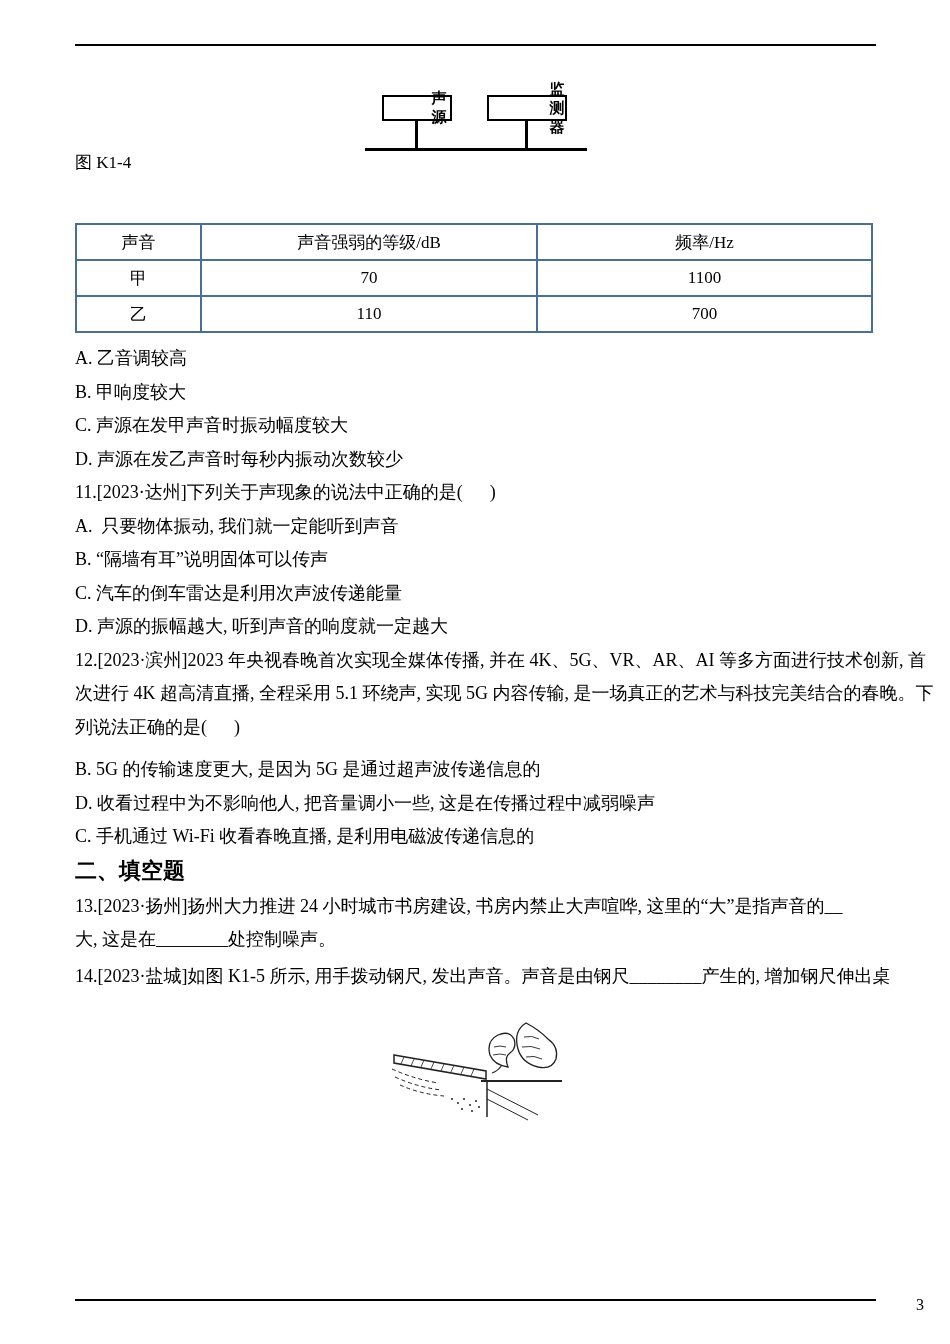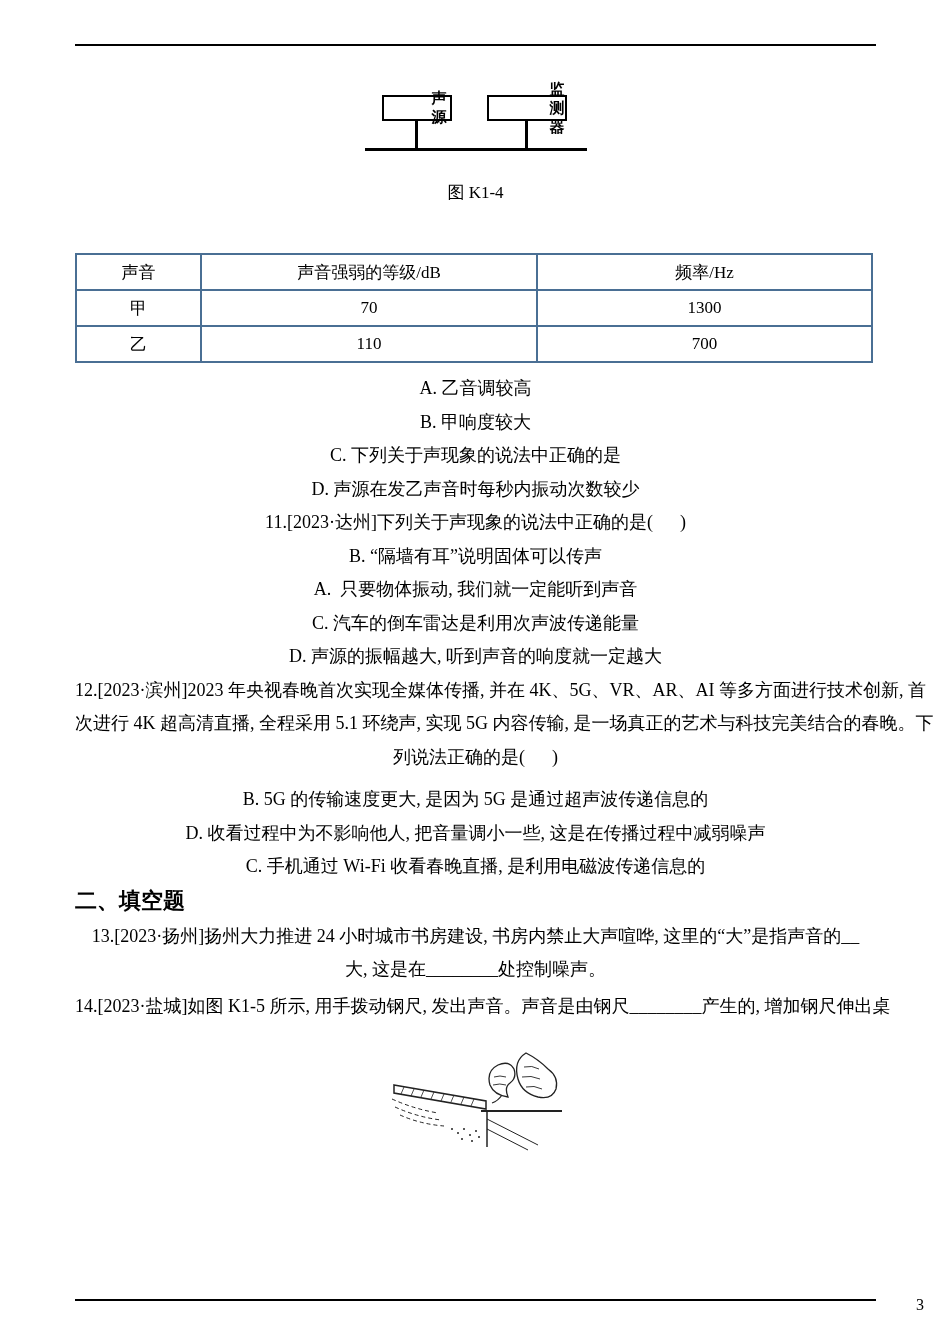--- a/index.html
+++ b/index.html
@@ -26,31 +26,31 @@
     font-family:"Liberation Sans","DejaVu Sans",sans-serif;
     background:#fff;
     padding-left:48px;
   }
   .fk-box1 { left:17px; width:70px; }
   .fk-box2 { left:122px; width:80px;text-align:right; }
   .fk-stem { position:absolute; width:3px; background:#000; top:26px; height:27px; }
   .fk-stem1 { left:50px; }
   .fk-stem2 { left:160px; }
   .fk-base { position:absolute; left:0; top:53px; width:222px; height:3px; background:#000; }
-  .fk-caption { text-align:center; margin-top:30px; font-size:17px; }
+  .fk-caption { font-size:17px; }
 
   
   .sound-table { border-collapse:collapse; width:796px; margin-top:49px; table-layout:fixed; }
   .sound-table th, .sound-table td {
     border:2px solid #4a6f94; height:36px; text-align:center;
     font-size:17px; font-weight:400; padding:4px;
   }
 
   
-  .line { font-size:18px; line-height:33.5px; white-space:pre;text-align:center; }
+  .line { font-size:18px; line-height:33.5px; white-space:pre; }
   .opts { margin-top:9px; }
   .sec-title {
     font-size:22px; font-weight:700; line-height:34px; margin-top:2px;
     font-family:Liberation Mono, monospace;
   }
   .q14-block { margin-top:3px; }
 
   
   .fig-k15 { margin-top:10px; display:flex; justify-content:center; }
 </style>
@@ -86,41 +86,41 @@
         </colgroup>
       <tbody>
           <tr>
         <th>声音</th>
         <th>声音强弱的等级/dB</th>
         <th>频率/Hz</th>
       </tr>
       <tr>
         <td>甲</td>
         <td>70</td>
-        <td>1300</td>
+        <td>1100</td>
       </tr>
       <tr>
         <td>乙</td>
         <td>110</td>
         <td>700</td>
       </tr>
     </tbody>
       </table>
 
     <div class="opts">
       <div class="line">A. 乙音调较高</div>
       <div class="line">B. 甲响度较大</div>
-      <div class="line">C. 下列关于声现象的说法中正确的是</div>
+      <div class="line">C. 声源在发甲声音时振动幅度较大</div>
       <div class="line">D. 声源在发乙声音时每秒内振动次数较少</div>
     </div>
 
     <div>
       <div class="line">11.[2023·达州]下列关于声现象的说法中正确的是(      )</div>
+      <div class="line">A.  只要物体振动, 我们就一定能听到声音</div>
       <div class="line">B. “隔墙有耳”说明固体可以传声</div>
-      <div class="line">A.  只要物体振动, 我们就一定能听到声音</div>
       <div class="line">C. 汽车的倒车雷达是利用次声波传递能量</div>
       <div class="line">D. 声源的振幅越大, 听到声音的响度就一定越大</div>
     </div>
 
     <div>
       <div class="line">12.[2023·滨州]2023 年央视春晚首次实现全媒体传播, 并在 4K、5G、VR、AR、AI 等多方面进行技术创新, 首</div>
       <div class="line">次进行 4K 超高清直播, 全程采用 5.1 环绕声, 实现 5G 内容传输, 是一场真正的艺术与科技完美结合的春晚。下</div>
       <div class="line">列说法正确的是(      )</div>
       <div class="opts">
         <div class="line">B. 5G 的传输速度更大, 是因为 5G 是通过超声波传递信息的</div>

